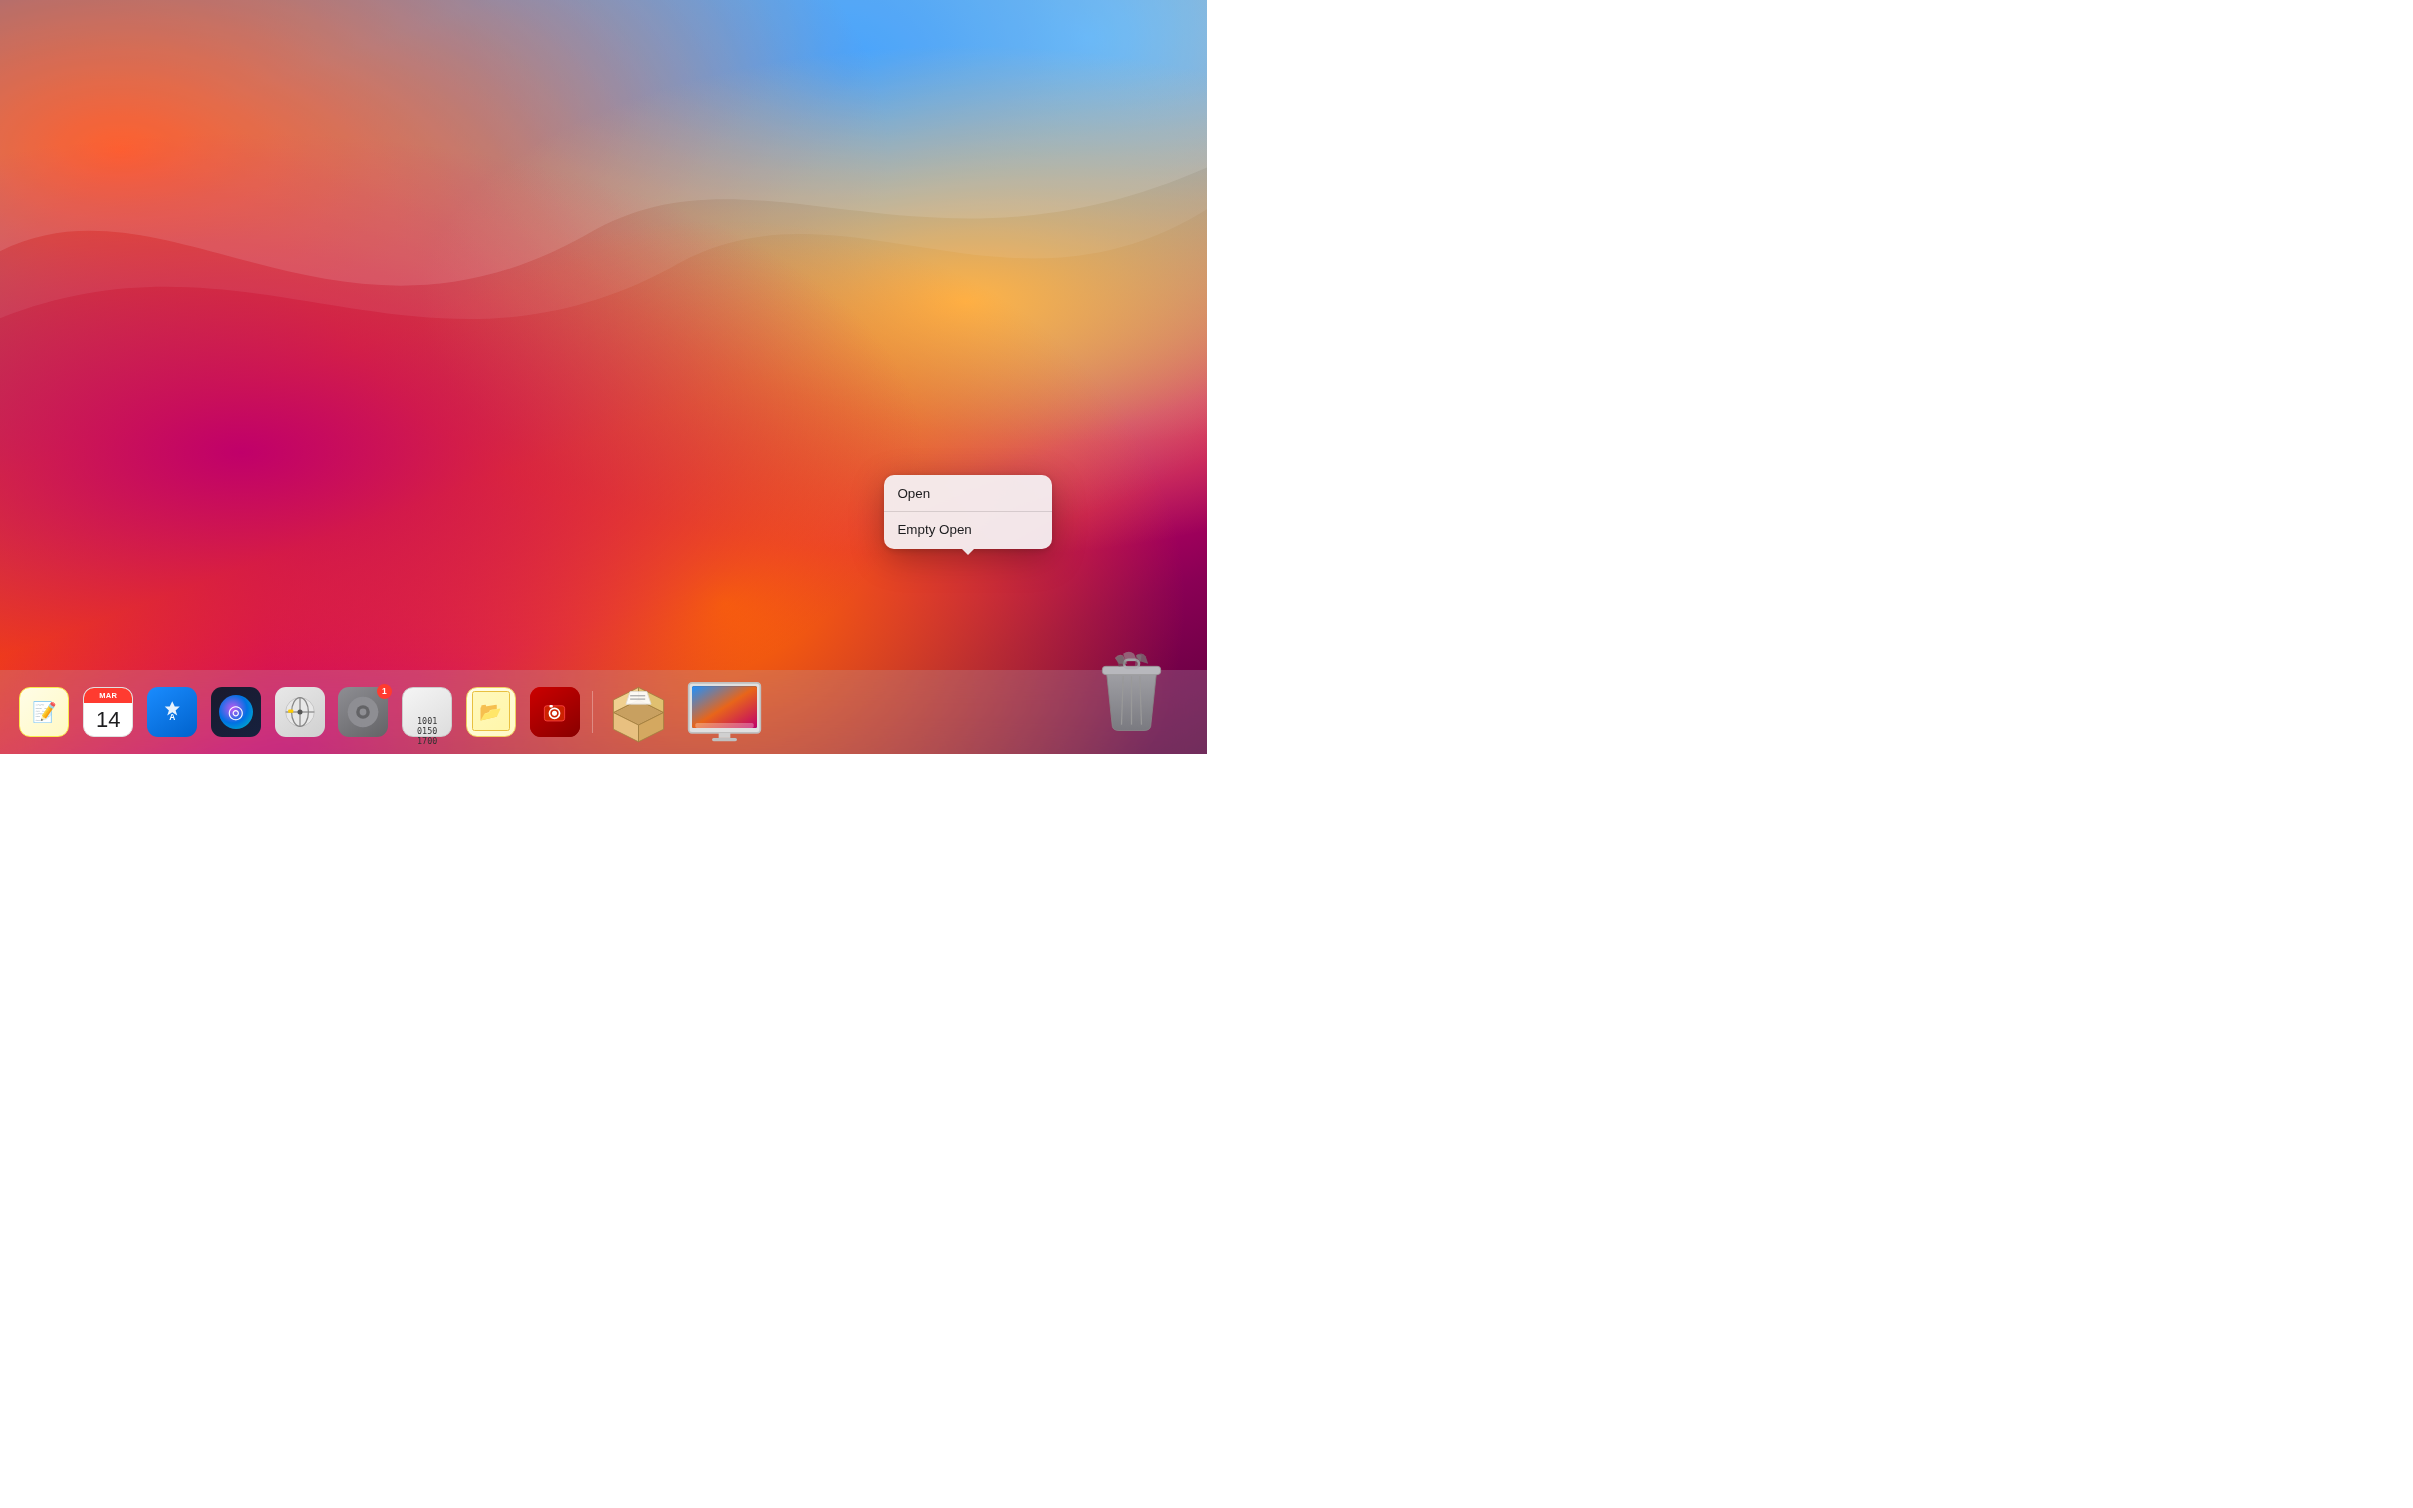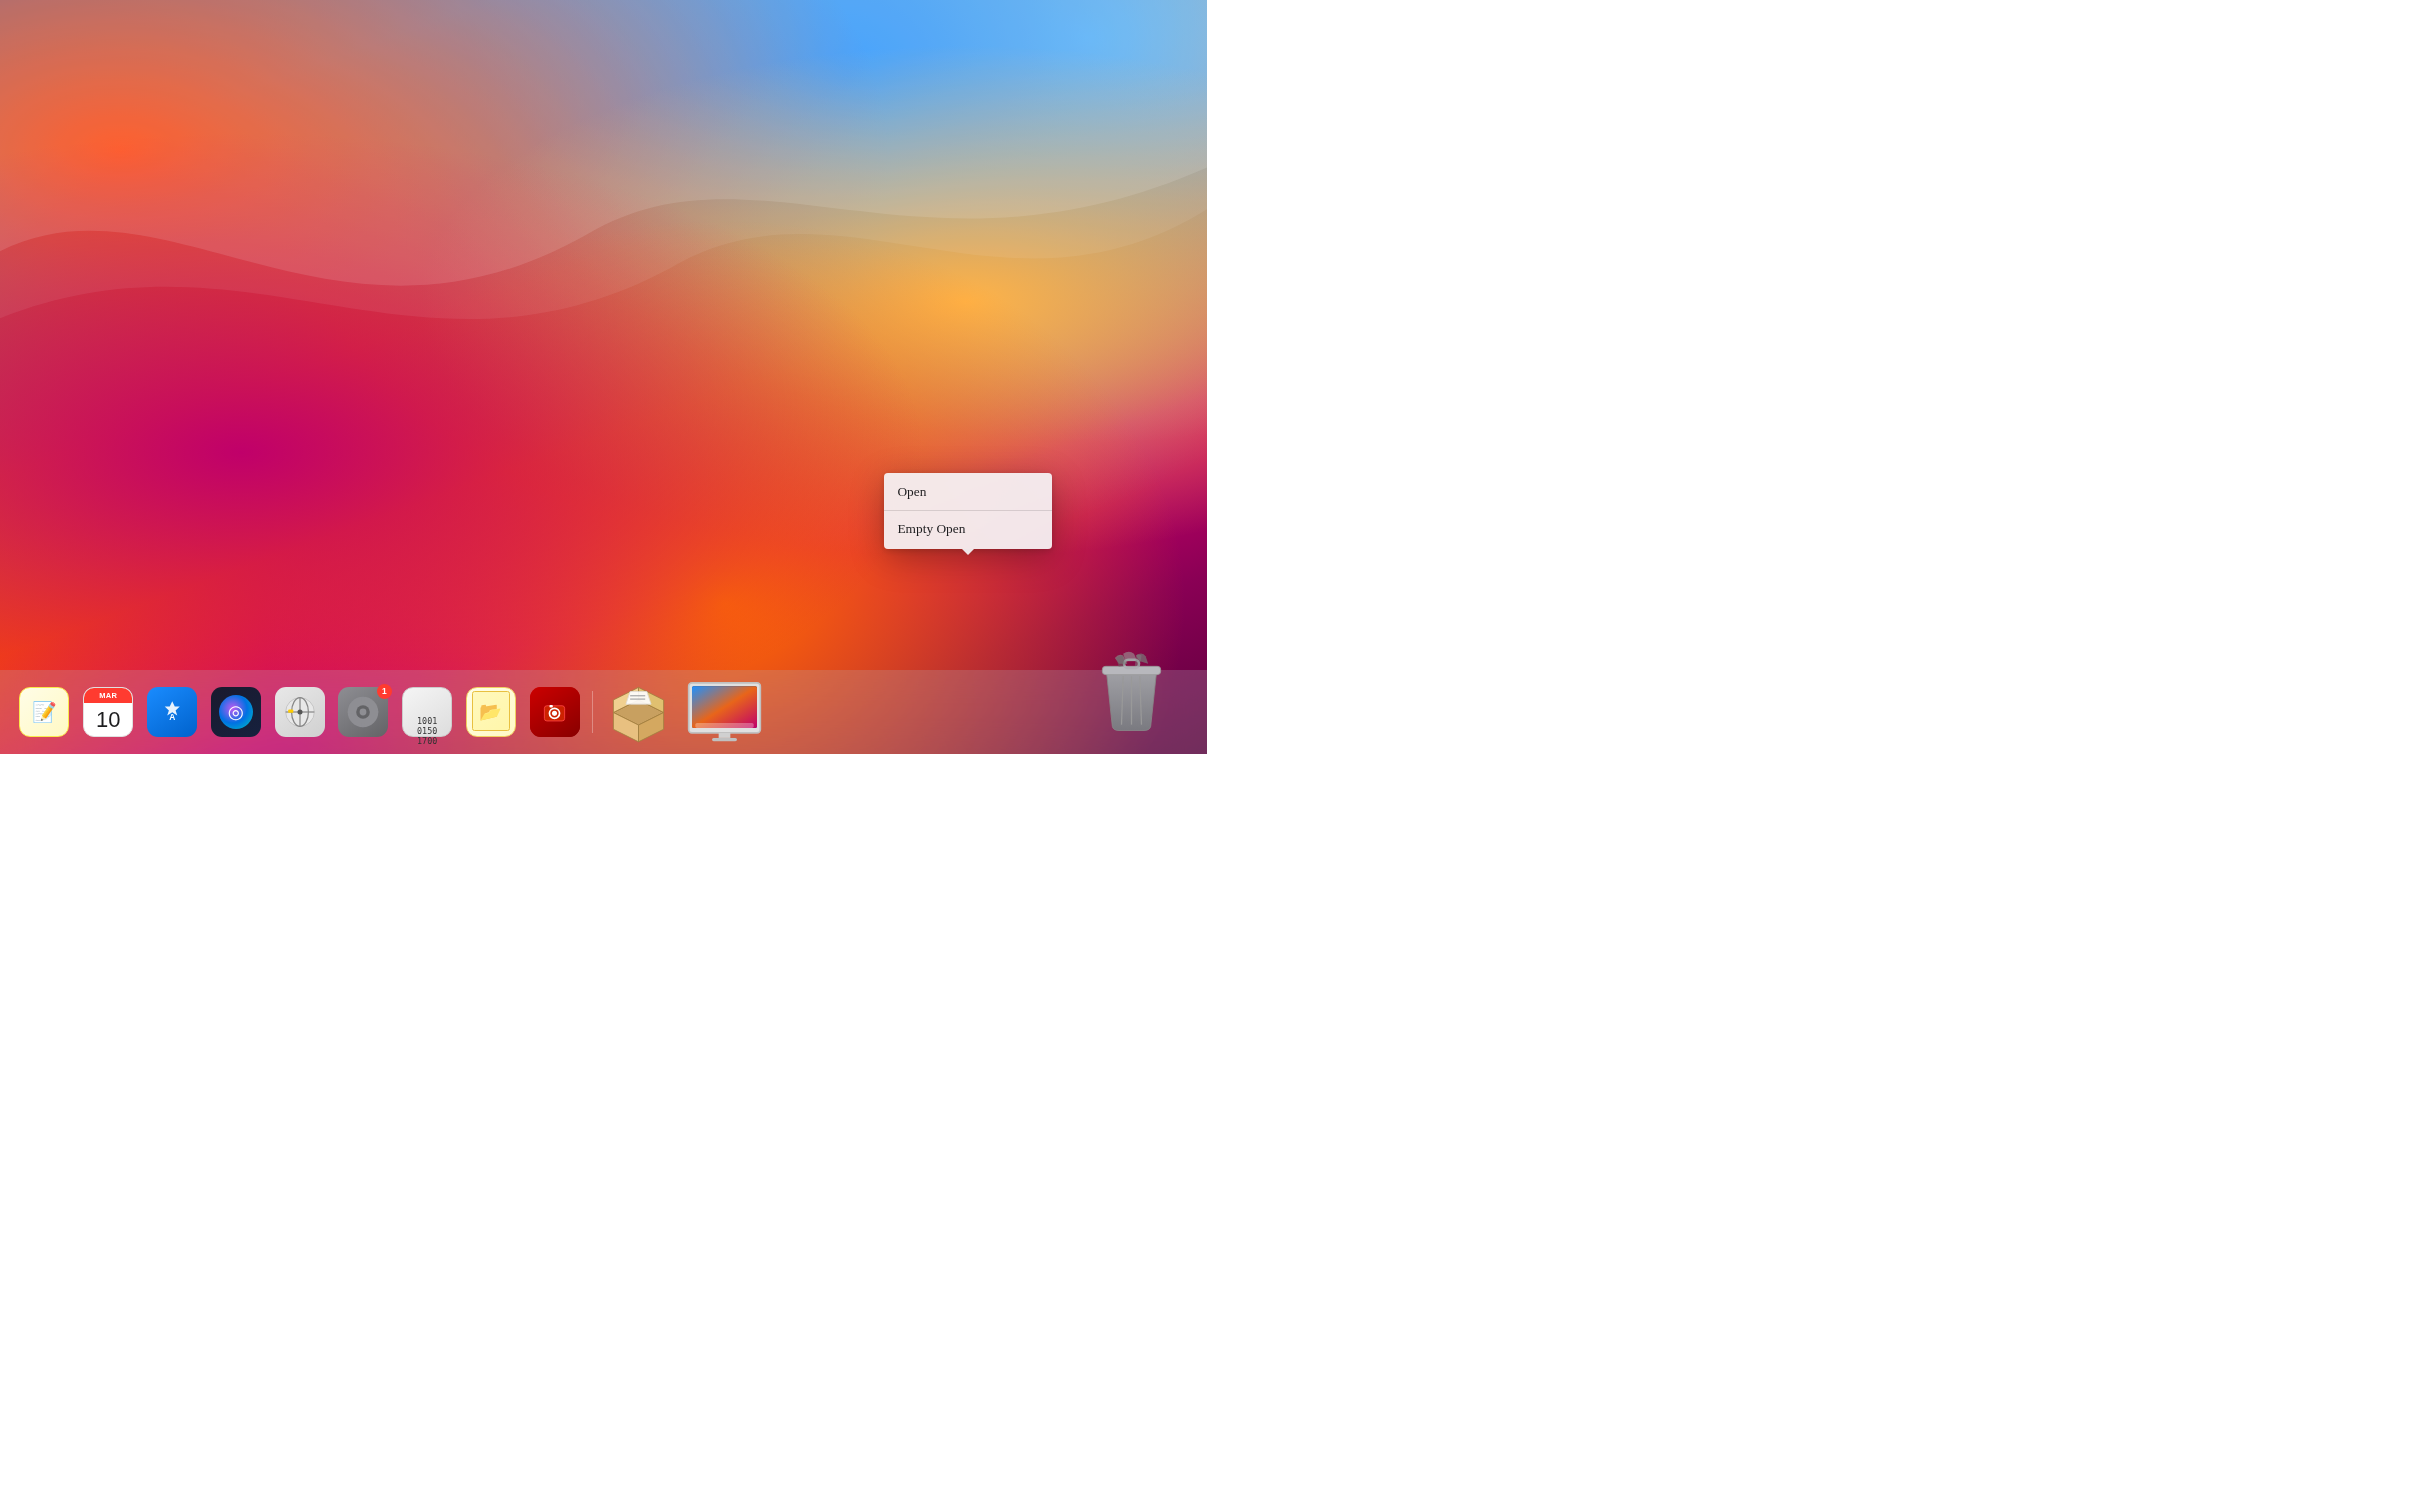--- a/index.html
+++ b/index.html
@@ -160,26 +160,25 @@
     }
 
     
     #context-menu {
       position: absolute;
       right: 155px;
       bottom: 205px;
       background: rgba(245, 245, 247, 0.92);
       backdrop-filter: blur(25px);
       -webkit-backdrop-filter: blur(25px);
-      border-radius: 4px;
+      border-radius: 10px;
       padding: 5px 0;
       min-width: 168px;
       box-shadow: 0 8.4px 34px rgba(0,0,0,0.3), 0 1.7px 6.7px rgba(0,0,0,0.15);
       z-index: 100;
-      font-family: Liberation Serif, serif;
     }
 
     #context-menu::after {
       content: '';
       position: absolute;
       bottom: -11.7px;
       left: 50%;
       transform: translateX(-50%);
       border: 6.7px solid transparent;
       border-top-color: rgba(245, 245, 247, 0.92);
@@ -240,21 +239,21 @@
 
   <div class="dock-item">
     <div class="app-icon notes-icon">
       <div style="font-size:20px;">📝</div>
     </div>
   </div>
 
   <div class="dock-item">
     <div class="app-icon calendar-icon" style="border-radius:11px; border:0.8px solid #e0e0e0; overflow:hidden;">
       <div class="calendar-header">MAR</div>
-      <div class="calendar-date">10</div>
+      <div class="calendar-date">14</div>
     </div>
   </div>
 
   <div class="dock-item">
     <div class="app-icon appstore-icon">
       <svg width="28.5" height="28.5" viewBox="0 0 34 34" fill="none" style="font-size:28px">
         <path d="M17 4 L20 10 L26 10 L21 15 L23 21 L17 17 L11 21 L13 15 L8 10 L14 10 Z" fill="white" opacity="0.9"></path>
         <text x="17" y="26" text-anchor="middle" fill="white" font-size="10" font-weight="bold">A</text>
       </svg>
     </div>

